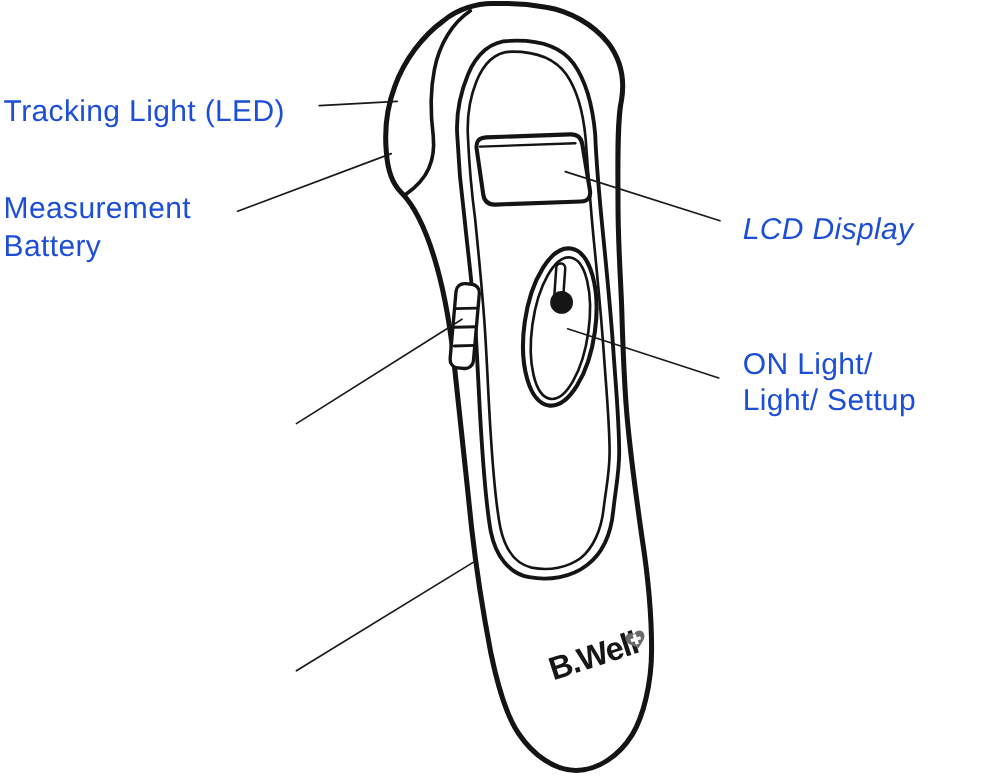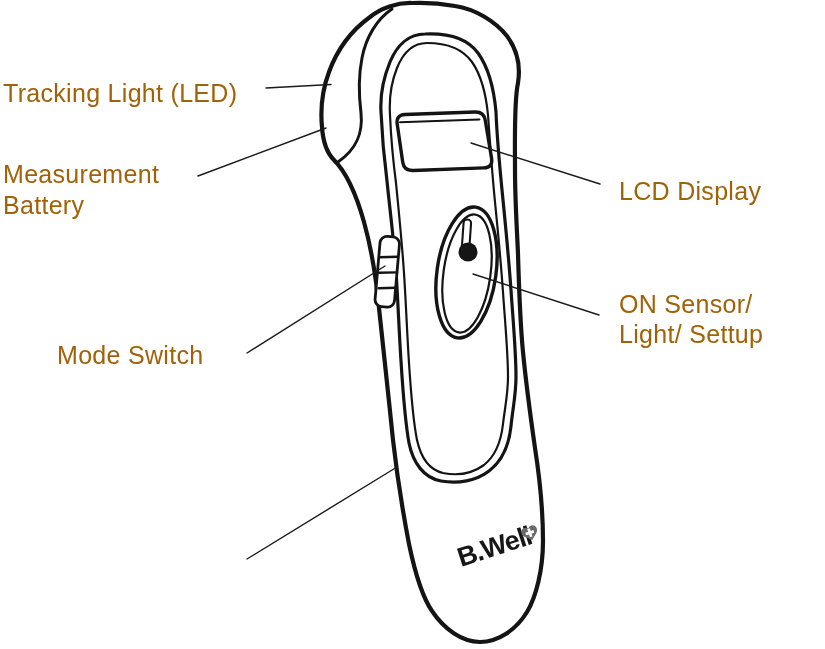--- a/index.html
+++ b/index.html
@@ -18,21 +18,21 @@
   #drawing {
     position: absolute;
     left: 0;
     top: 0;
   }
   .part-label {
     position: absolute;
     font-size: 25px;
     font-weight: 400;
     letter-spacing: 0.3px;
-    color: #a16207;
+    color: #1d4ed8;
     line-height: 31px;
     white-space: nowrap;
   }
   .part-label .lbl-line {
     display: block;
   }
   .label-on-button {
     line-height: 30px;
   }
 </style>
@@ -142,23 +142,22 @@
     <path d="M 473,274 L 599,315" stroke="#1a1a1a" stroke-width="1.4"></path>
   </svg>
 
   <div class="part-label" style="left:3px; top:78px;">Tracking Light (LED)</div>
 
   <div class="part-label" style="left:3px; top:159px;">
     <span class="lbl-line">Measurement</span>
     <span class="lbl-line">Battery</span>
   </div>
 
-  <div class="part-label" style="left:57px; top:340px;">Mode Switch</div>
 
 
-  <div class="part-label" style="left:619px; top:176px;">LCD Display</div>
+  <div class="part-label" style="left:619px; top:176px;font-style:italic;">LCD Display</div>
 
   <div class="part-label label-on-button" style="left:619px; top:289px;">
-    <span class="lbl-line">ON Sensor/</span>
+    <span class="lbl-line">ON Light/</span>
     <span class="lbl-line">Light/ Settup</span>
   </div>
 
 </div>
 
 </body></html>

